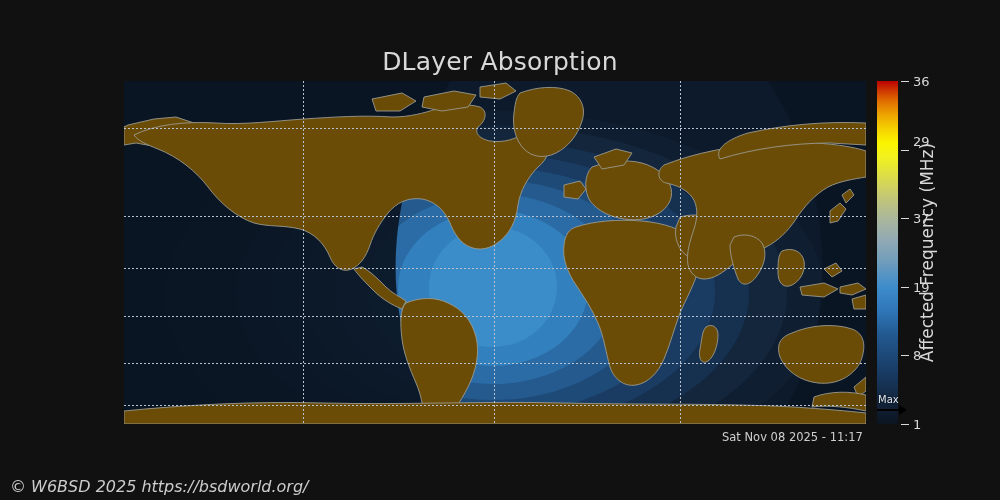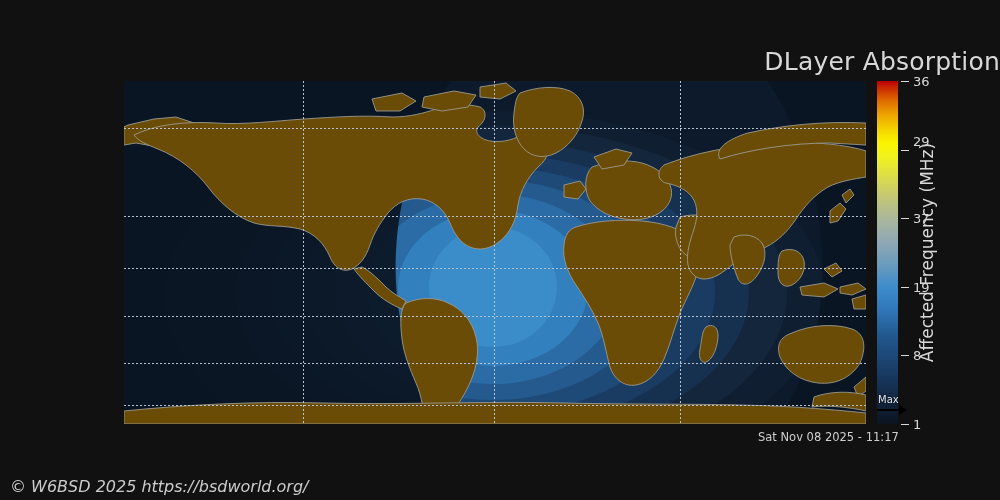--- a/index.html
+++ b/index.html
@@ -8,21 +8,21 @@
     background:#111111;
     font-family:"DejaVu Sans","Liberation Sans",sans-serif;
     overflow:hidden;
     position:relative;
   }
   #root{position:absolute;inset:0;}
 
   
   .title{
     position:absolute;left:0;top:47px;width:1000px;
-    text-align:right;
+    text-align:center;
     color:#d8d8d8;
     font-size:25px;
     letter-spacing:0.2px;
   }
 
   
   .map-frame{
     position:absolute;left:124px;top:81px;width:742px;height:343px;
     overflow:hidden;
     background:#0d1a2b;
@@ -77,21 +77,21 @@
     border-left:8px solid #000;
   }
 
   
   .cap-left{
     position:absolute;left:124px;top:429px;
     color:#cfcfcf;font-size:11.5px;line-height:15px;
   }
   .cap-right{
     position:absolute;left:722px;top:430px;
-    color:#cfcfcf;font-size:11.5px;line-height:15px;margin-left:36px;
+    color:#cfcfcf;font-size:11.5px;line-height:15px;
   }
   .footer{
     position:absolute;left:10px;top:477px;
     color:#cccccc;font-size:16px;font-style:italic;
   }
 </style>
 </head>
 <body style="background: rgb(17, 17, 17);">
 
 <div id="root">

